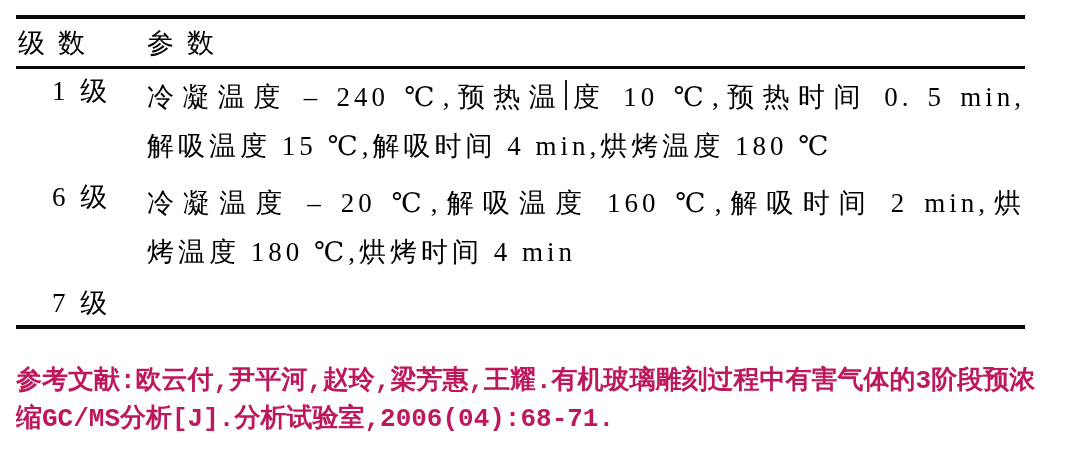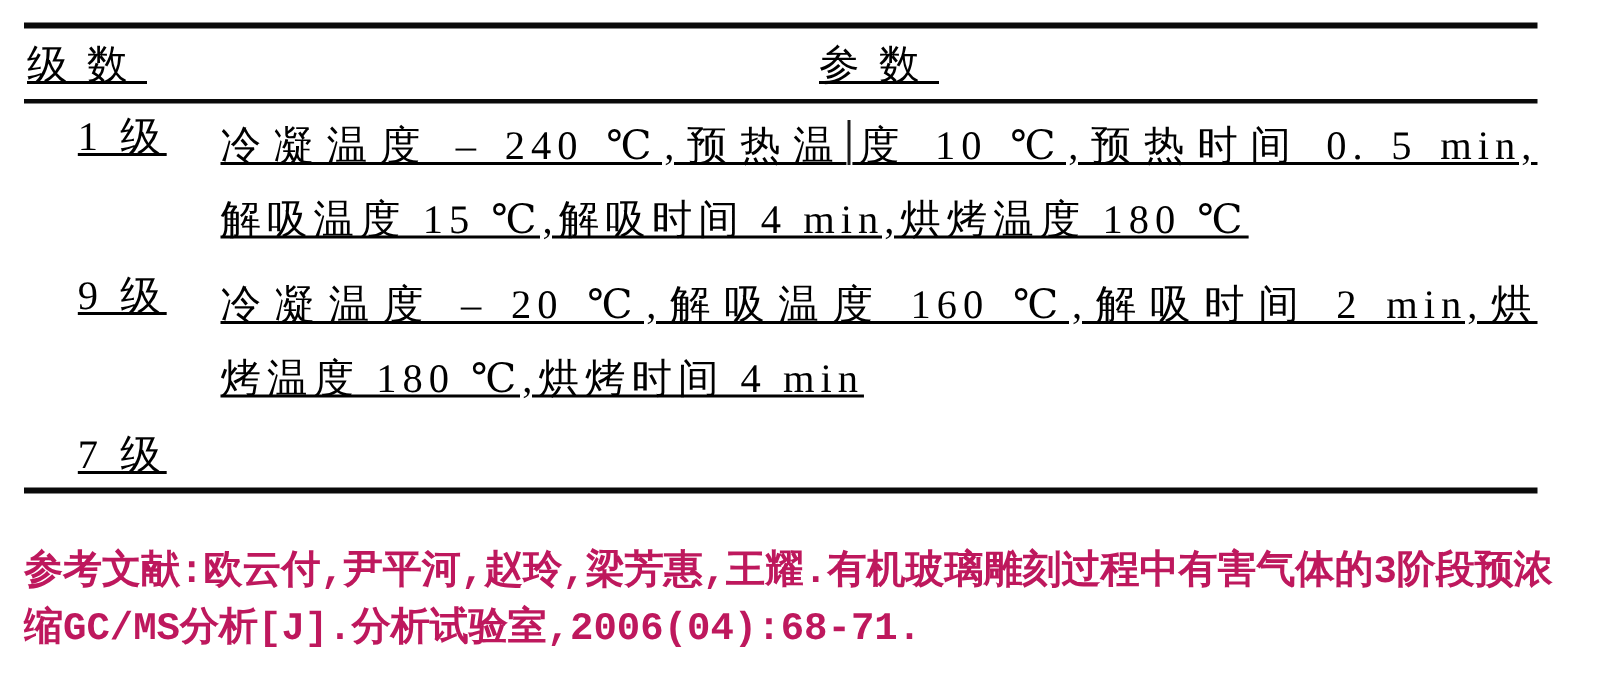--- a/index.html
+++ b/index.html
@@ -15,37 +15,35 @@
   }
   
   .doc-table {
     position: absolute;
     left: 16px;
     top: 15px;
     width: 1009px;
     border-top: 4px solid #0a0a0a;
     border-bottom: 4px solid #0a0a0a;
     font-size: 27px;
-    text-decoration: underline;
   }
   .header-row {
     display: flex;
     align-items: center;
     height: 50px;
     border-bottom: 3px solid #0a0a0a;
   }
   .cell-level-header {
     width: 131px;
     padding-left: 2px;
     letter-spacing: 13px;
     white-space: nowrap;
   }
   .cell-param-header {
     flex: 1;
-    text-align: center;
     letter-spacing: 13px;
     white-space: nowrap;
   }
   .body-row {
     display: flex;
     padding: 4px 0;
   }
   .row-label {
     width: 131px;
     text-align: center;
@@ -97,21 +95,21 @@
 
     <div class="body-row">
       <div class="row-label">1 级</div>
       <div class="row-content">
         <div class="param-line full"><span>冷凝温度 – 240 ℃,预热温</span><span class="text-caret"></span><span>度 10 ℃,预热时间 0. 5 min,</span></div>
         <div class="param-line">解吸温度 15 ℃,解吸时间 4 min,烘烤温度 180 ℃</div>
       </div>
     </div>
 
     <div class="body-row">
-      <div class="row-label">9 级</div>
+      <div class="row-label">6 级</div>
       <div class="row-content">
         <div class="param-line full">冷凝温度 – 20 ℃,解吸温度 160 ℃,解吸时间 2 min,烘</div>
         <div class="param-line">烤温度 180 ℃,烘烤时间 4 min</div>
       </div>
     </div>
 
     <div class="body-row">
       <div class="row-label">7 级</div>
     </div>
 

